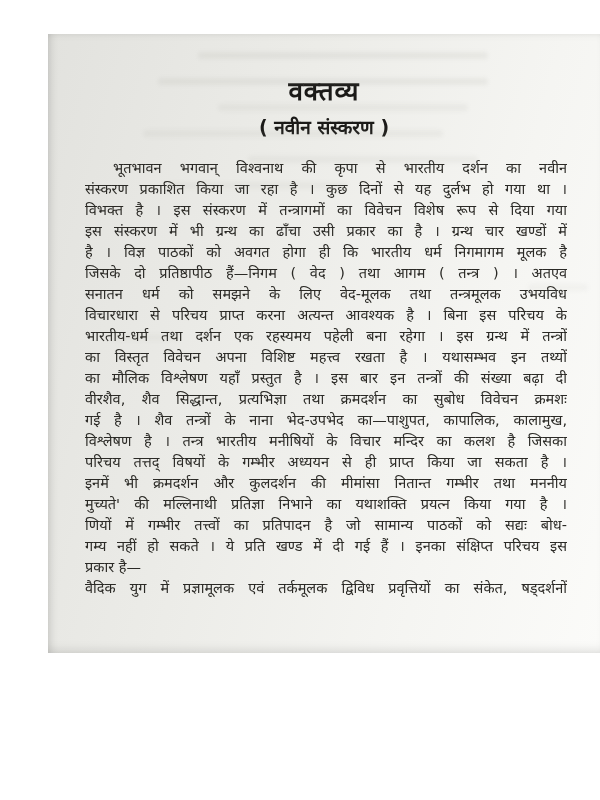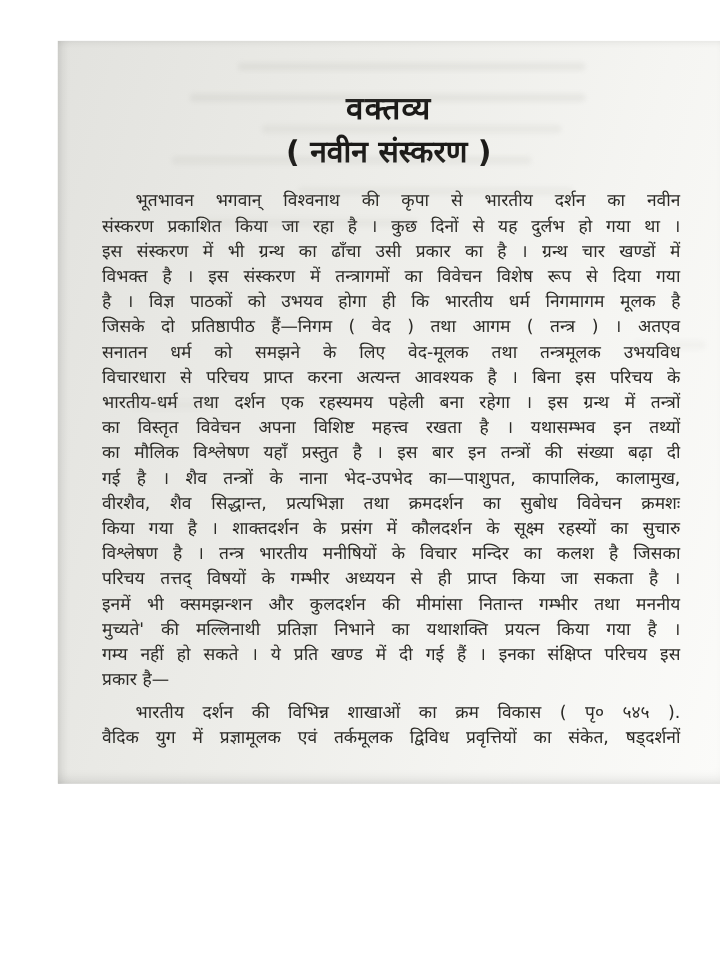--- a/index.html
+++ b/index.html
@@ -46,21 +46,21 @@
     margin-top:40px;
     text-align:center;
     font-size:26px;line-height:34px;
     font-weight:700;
     color:var(--ink-strong);
     letter-spacing:1px;
   }
   .page-subtitle{
     margin-top:6px;
     text-align:center;
-    font-size:25px;line-height:26px;
+    font-size:19px;line-height:26px;
     font-weight:700;
     color:var(--ink-strong);
   }
   .body-text{
     margin-top:18px;
     padding-left:37px;
     padding-right:33px;
     color:var(--ink);
     font-size:14.5px;
     font-weight:500;
@@ -91,34 +91,33 @@
     <i class="b7"></i>
     <i class="b8"></i>
   </div>
 
   <h1 class="page-title">वक्तव्य</h1>
   <h2 class="page-subtitle">( नवीन संस्करण )</h2>
 
   <div class="body-text">
       <div class="line indent">भूतभावन भगवान् विश्वनाथ की कृपा से भारतीय दर्शन का नवीन</div>
       <div class="line">संस्करण प्रकाशित किया जा रहा है । कुछ दिनों से यह दुर्लभ हो गया था ।</div>
+      <div class="line">विभक्त है । इस संस्करण में तन्त्रागमों का विवेचन विशेष रूप से दिया गया</div>
       <div class="line">इस संस्करण में भी ग्रन्थ का ढाँचा उसी प्रकार का है ।  ग्रन्थ चार खण्डों में</div>
-      <div class="line">विभक्त है । इस संस्करण में तन्त्रागमों का विवेचन विशेष रूप से दिया गया</div>
-      <div class="line">है ।  विज्ञ पाठकों को उभयव होगा ही कि भारतीय धर्म  निगमागम मूलक है</div>
+      <div class="line">है ।  विज्ञ पाठकों को अवगत होगा ही कि भारतीय धर्म  निगमागम मूलक है</div>
       <div class="line">जिसके दो प्रतिष्ठापीठ हैं—निगम ( वेद ) तथा आगम ( तन्त्र ) । अतएव</div>
       <div class="line">सनातन धर्म को समझने के लिए वेद-मूलक तथा तन्त्रमूलक उभयविध</div>
       <div class="line">विचारधारा से परिचय प्राप्त करना अत्यन्त आवश्यक है । बिना इस परिचय के</div>
       <div class="line">भारतीय-धर्म तथा दर्शन एक रहस्यमय पहेली बना रहेगा । इस ग्रन्थ में तन्त्रों</div>
       <div class="line">का विस्तृत विवेचन अपना विशिष्ट महत्त्व रखता है ।  यथासम्भव इन तथ्यों</div>
       <div class="line">का मौलिक विश्लेषण यहाँ प्रस्तुत है ।  इस बार इन तन्त्रों की संख्या बढ़ा दी</div>
+      <div class="line">वीरशैव, शैव सिद्धान्त, प्रत्यभिज्ञा तथा क्रमदर्शन का सुबोध विवेचन क्रमशः</div>
       <div class="line">गई है । शैव तन्त्रों के नाना भेद-उपभेद का—पाशुपत, कापालिक, कालामुख,</div>
-      <div class="line">वीरशैव, शैव सिद्धान्त, प्रत्यभिज्ञा तथा क्रमदर्शन का सुबोध विवेचन क्रमशः</div>
-      <div class="line">किया गया है । शाक्तदर्शन के प्रसंग में कौलदर्शन के सूक्ष्म रहस्यों का सुचारु</div>
       <div class="line">विश्लेषण है । तन्त्र भारतीय मनीषियों के विचार मन्दिर का कलश है जिसका</div>
       <div class="line">परिचय तत्तद्  विषयों के  गम्भीर अध्ययन से ही प्राप्त किया जा सकता है ।</div>
-      <div class="line">इनमें भी क्समझन्शन और कुलदर्शन की मीमांसा नितान्त गम्भीर तथा मननीय</div>
+      <div class="line">इनमें भी क्रमदर्शन और कुलदर्शन की मीमांसा नितान्त गम्भीर तथा मननीय</div>
       <div class="line">मुच्यते' की मल्लिनाथी  प्रतिज्ञा निभाने का  यथाशक्ति प्रयत्न किया गया है ।</div>
+      <div class="line">णियों में गम्भीर तत्त्वों का  प्रतिपादन है जो सामान्य  पाठकों को सद्यः बोध-</div>
       <div class="line">गम्य नहीं हो सकते ।  ये प्रति खण्ड में दी गई हैं । इनका संक्षिप्त परिचय इस</div>
       <div class="line flush-left">प्रकार है—</div>
-      <div class="line indent para-start">भारतीय दर्शन की  विभिन्न शाखाओं का  क्रम  विकास  ( पृ० ५४५ ).</div>
       <div class="line">वैदिक युग में प्रज्ञामूलक एवं  तर्कमूलक द्विविध प्रवृत्तियों का संकेत, षड्दर्शनों</div>
     </div>
 </div>
 
 </body></html>

